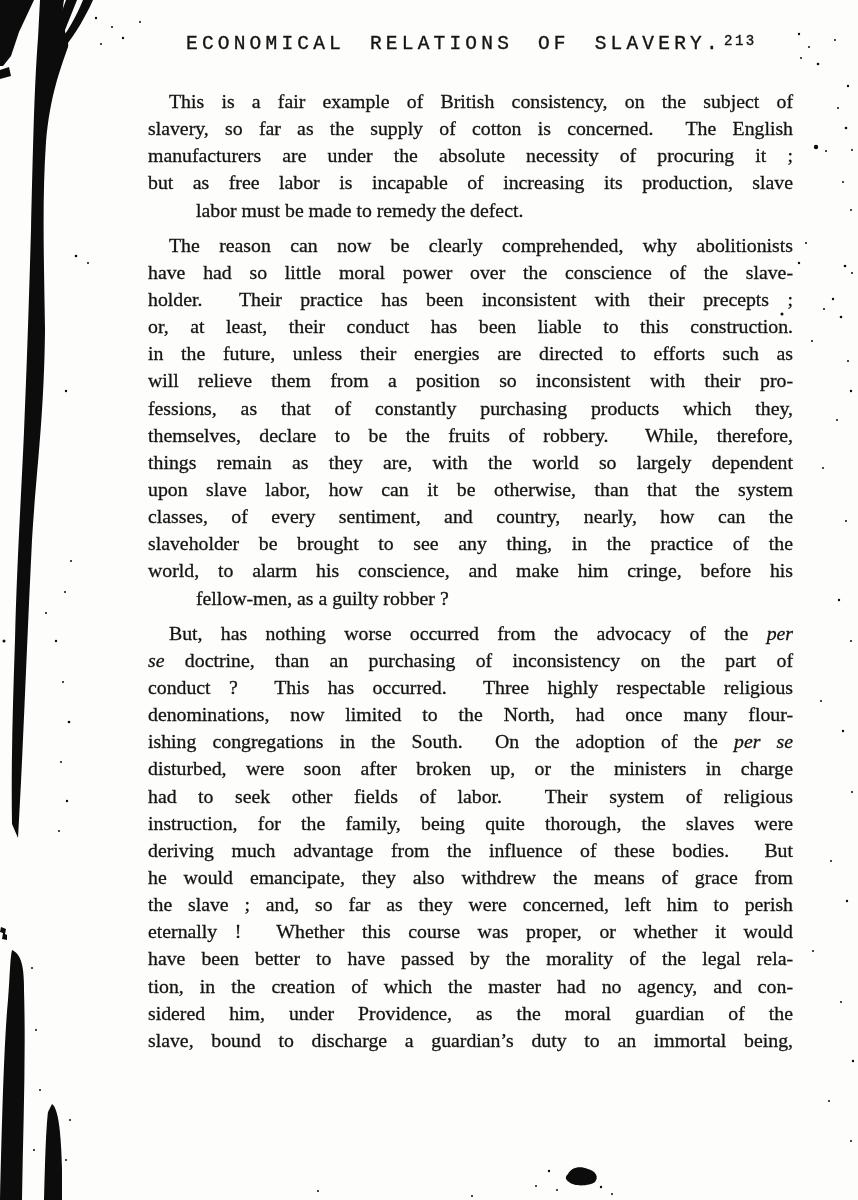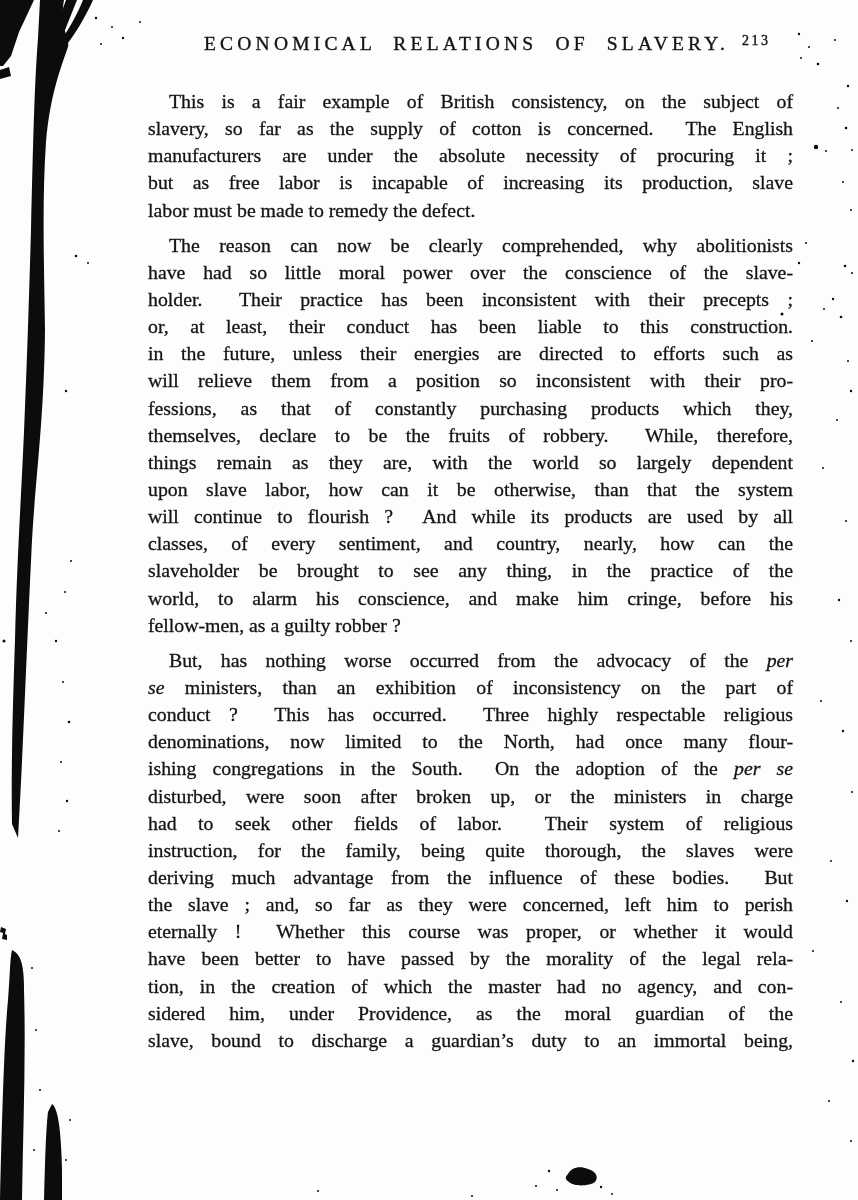--- a/index.html
+++ b/index.html
@@ -13,21 +13,21 @@
     background:var(--paper);
     overflow:hidden;
     position:relative;
     font-family:"Liberation Serif","DejaVu Serif",serif;
     color:var(--ink);
   }
   .page{position:absolute;inset:0;}
   svg.artifacts{position:absolute;left:0;top:0;z-index:1;pointer-events:none;}
   .art{fill:var(--artifact);}
   .running-header{
-    position:absolute;left:166px;top:33px;width:670px;height:30px;z-index:2;
+    position:absolute;left:148px;top:33px;width:670px;height:30px;z-index:2;font-family:Liberation Mono, monospace;
   }
   .running-header .title{
     position:absolute;left:38px;top:0;
     font-size:19.5px;letter-spacing:4.2px;word-spacing:9px;
     -webkit-text-stroke:0.35px var(--ink);
     white-space:nowrap;
   }
   .running-header .pagenum{
     position:absolute;left:576px;top:0;
     font-size:14px;letter-spacing:2.5px;
@@ -40,21 +40,21 @@
   .line{
     font-size:19.8px;
     line-height:27.15px;
     height:27.15px;
     white-space:normal;
     text-align:justify;
     text-align-last:justify;
     -webkit-text-stroke:0.3px var(--ink);
   }
   .line.indent{text-indent:21px;margin-top:8px;}
-  .line.endline{text-align-last:left;}
+  .line.endline{text-align-last:left;margin-left:48px;}
   .line i{}
 </style>
 </head>
 <body>
 
 <div class="page">
 
   <svg class="artifacts" width="858" height="1200" viewBox="0 0 858 1200">
 
     <path class="art" d="M0,0 L34,0 L19,32 L11,56 L3,66 L0,66 Z"></path>
@@ -169,36 +169,36 @@
         <div class="line indent"><span>The reason can now be clearly comprehended, why abolitionists</span></div>
         <div class="line"><span>have had so little moral power over the conscience of the slave-</span></div>
         <div class="line"><span>holder.&nbsp; Their practice has been inconsistent with their precepts ;</span></div>
         <div class="line"><span>or, at least, their conduct has been liable to this construction.</span></div>
         <div class="line"><span>in the future, unless their energies are directed to efforts such as</span></div>
         <div class="line"><span>will relieve them from a position so inconsistent with their pro-</span></div>
         <div class="line"><span>fessions, as that of constantly purchasing products which they,</span></div>
         <div class="line"><span>themselves, declare to be the fruits of robbery.&nbsp; While, therefore,</span></div>
         <div class="line"><span>things remain as they are, with the world so largely dependent</span></div>
         <div class="line"><span>upon slave labor, how can it be otherwise, than that the system</span></div>
-        <div class="line"><span>will continue to flourish ?&nbsp; And while its products are used by all</span></div>
         <div class="line"><span>classes, of every sentiment, and country, nearly, how can the</span></div>
         <div class="line"><span>slaveholder be brought to see any thing, in the practice of the</span></div>
         <div class="line"><span>world, to alarm his conscience, and make him cringe, before his</span></div>
         <div class="line endline"><span>fellow-men, as a guilty robber ?</span></div>
       </div>
       <div class="para">
         <div class="line indent"><span>But, has nothing worse occurred from the advocacy of the </span><i>per</i><span></span></div>
-        <div class="line"><span></span><i>se</i><span> ministers, than an exhibition of inconsistency on the part of</span></div>
+        <div class="line"><span></span><i>se</i><span> doctrine, than an purchasing of inconsistency on the part of</span></div>
         <div class="line"><span>conduct ?&nbsp; This has occurred.&nbsp; Three highly respectable religious</span></div>
         <div class="line"><span>denominations, now limited to the North, had once many flour-</span></div>
         <div class="line"><span>ishing congregations in the South.&nbsp; On the adoption of the </span><i>per se</i><span></span></div>
         <div class="line"><span>disturbed, were soon after broken up, or the ministers in charge</span></div>
         <div class="line"><span>had to seek other fields of labor.&nbsp; Their system of religious</span></div>
         <div class="line"><span>instruction, for the family, being quite thorough, the slaves were</span></div>
         <div class="line"><span>deriving much advantage from the influence of these bodies.&nbsp; But</span></div>
+        <div class="line"><span>he would emancipate, they also withdrew the means of grace from</span></div>
         <div class="line"><span>the slave ; and, so far as they were concerned, left him to perish</span></div>
         <div class="line"><span>eternally !&nbsp; Whether this course was proper, or whether it would</span></div>
         <div class="line"><span>have been better to have passed by the morality of the legal rela-</span></div>
         <div class="line"><span>tion, in the creation of which the master had no agency, and con-</span></div>
         <div class="line"><span>sidered him, under Providence, as the moral guardian of the</span></div>
         <div class="line"><span>slave, bound to discharge a guardian’s duty to an immortal being,</span></div>
       </div>
     </main>
 
 </div>

